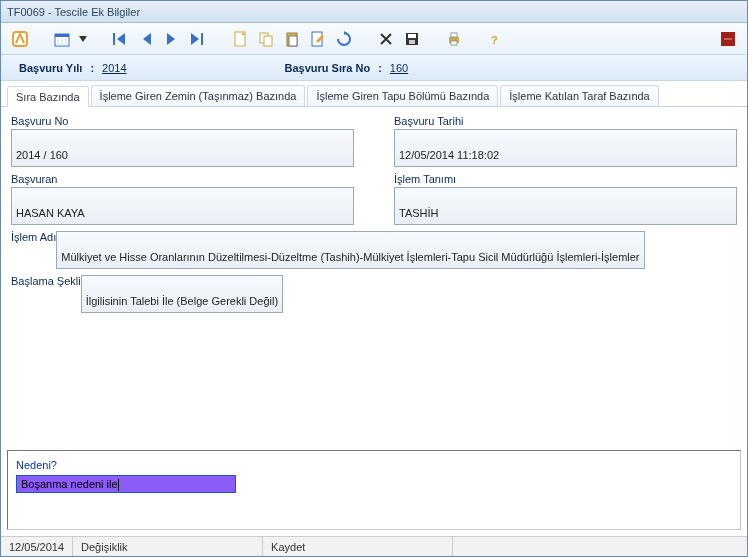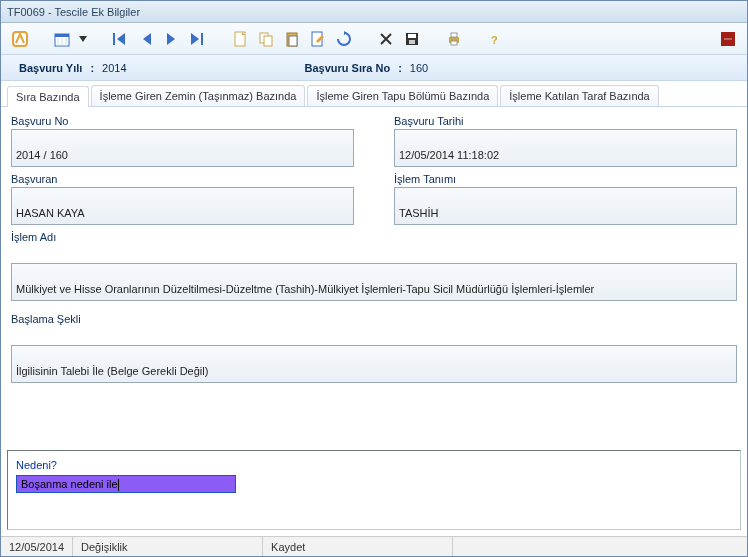--- a/index.html
+++ b/index.html
@@ -9,31 +9,31 @@
     
     .titlebar { height: 22px; background: linear-gradient(to bottom, #e8f0f8, #cfe0ef); border-bottom: 1px solid #a8bcd0; display: flex; align-items: center; padding: 0 6px; color: #2b4560; font-size: 12px; }
     
     .toolbar { height: 32px; background: linear-gradient(to bottom, #f8fbfd, #e9f2fa); border-bottom: 1px solid #c6d6e6; display: flex; align-items: center; padding: 0 8px; gap: 4px; }
     .toolbar .tb-group { display: flex; align-items: center; gap: 4px; margin-right: 16px; }
     .toolbar .tb-btn { width: 22px; height: 22px; display: flex; align-items: center; justify-content: center; color: #335; border: 1px solid transparent; border-radius: 2px; cursor: pointer; }
     .toolbar .spacer-flex { flex: 1; }
     
     .headerbar { height: 26px; background: linear-gradient(to bottom, #edf6ff, #dceaf7); border-bottom: 1px solid #c6d6e6; display: flex; align-items: center; padding: 0 18px; gap: 4px; color: #0a2a55; font-weight: bold; }
     .headerbar .label-strong { font-weight: bold; }
-    .headerbar .val { font-weight: normal; color: #0a2a55; margin-right: 40px; }
+    .headerbar .val { font-weight: normal; color: #0a2a55; margin-right: 20px; text-decoration: underline; }
     .headerbar .colon-gap { margin: 0 4px; }
     
     .tabs { height: 26px; display: flex; align-items: flex-end; padding: 4px 6px 0 6px; gap: 2px; background: #fff; border-bottom: 1px solid #c6d6e6; }
     .tab { padding: 4px 8px; border: 1px solid #cfd8e2; border-bottom: none; background: linear-gradient(to bottom, #fdfdfe, #f1f5fa); color: #334; border-radius: 3px 3px 0 0; cursor: pointer; }
     .tab.active { background: #fff; position: relative; top: 1px; }
     
     .content { flex: 1; background: #fff; padding: 8px 10px; position: relative; }
     .form-row { display: flex; gap: 40px; margin-bottom: 6px; align-items: flex-end; }
     .form-col { flex: 1; display: flex; flex-direction: column; }
-    .form-col-full { width: 100%; display: flex; flex-direction: column; margin-bottom: 12px; gap: 18px; }
+    .form-col-full { width: 100%; display: flex; flex-direction: row; margin-bottom: 6px; }
     .fld-label { color: #0a2a55; margin-bottom: 2px; }
     .fld-value { border: 1px solid #9aa9b8; background: linear-gradient(to bottom, #f7fafd, #e9eff5); padding: 18px 4px; height: 14px; line-height: 14px; color: #222; overflow: hidden; white-space: nowrap; }
     
     .bottom-box { margin: 0 6px 6px 6px; border: 1px inset #bcc; background: #fff; padding: 8px; height: 80px; }
     .nedeni-label { color: #0033aa; margin-bottom: 4px; }
     .nedeni-input { border: 1px solid #1a56b8; background: #8b5cf6; padding: 2px 4px; width: 220px; height: 18px; color: #000; position: relative; }
     .cursor-caret { display: inline-block; width: 1px; height: 12px; background: #000; vertical-align: middle; margin-left: 0; }
     
     .statusbar { height: 20px; background: #f2f2f2; border-top: 1px solid #ccc; display: flex; align-items: center; }
     .status-cell { padding: 0 8px; height: 100%; display: flex; align-items: center; border-right: 1px solid #ccc; color: #333; }

